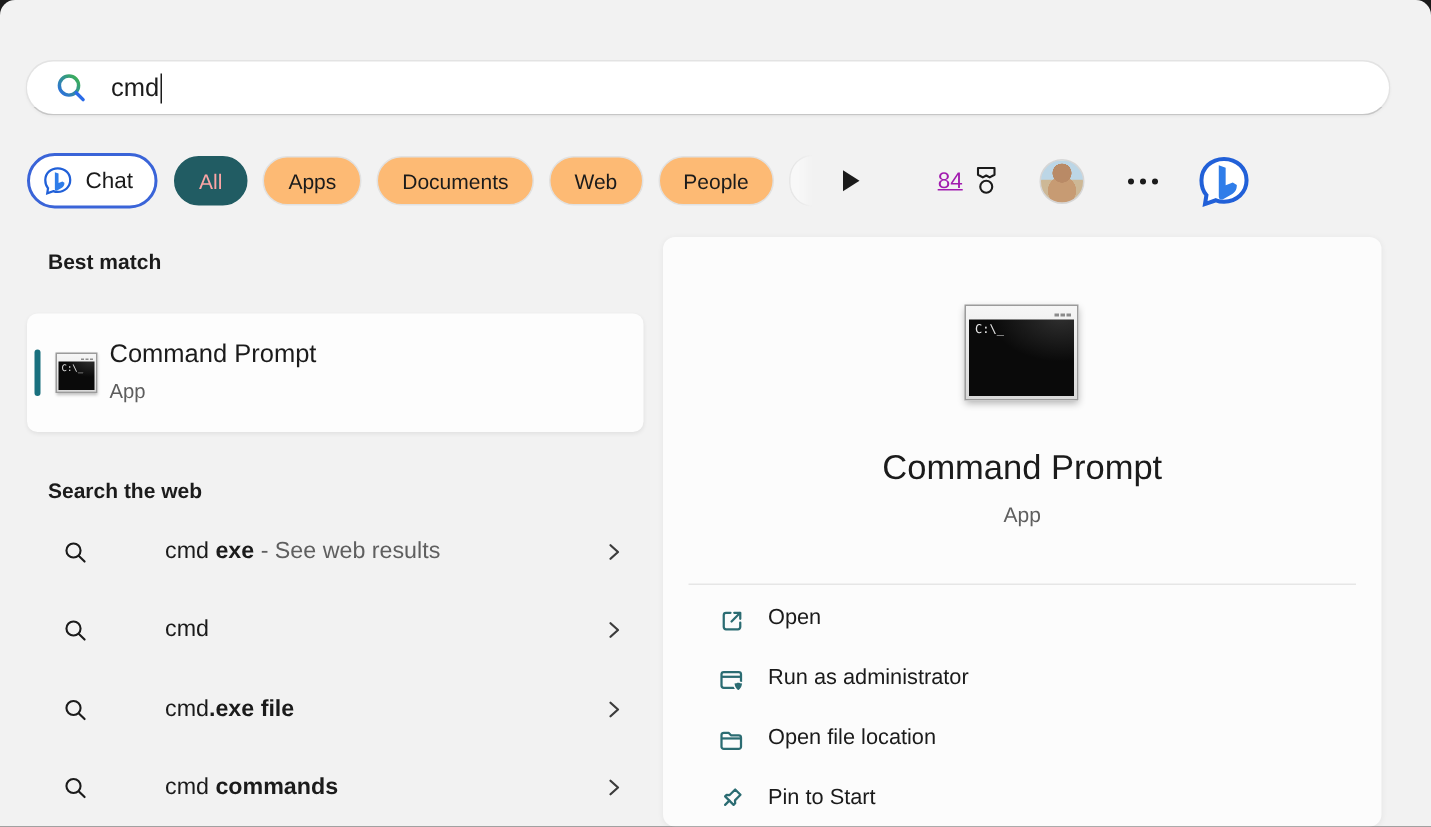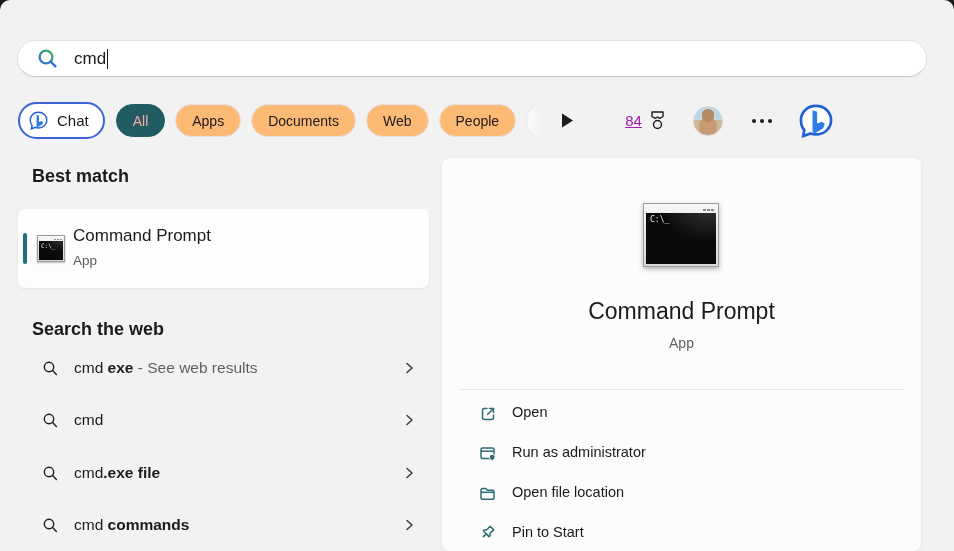--- a/index.html
+++ b/index.html
@@ -36,31 +36,31 @@
   .avatar{width:28px;height:28px;border-radius:50%;margin-left:26px;cursor:pointer;
     border:1px solid #d6d6d6;
     background:
       radial-gradient(circle at 50% 30%, #b98a66 0 26%, rgba(0,0,0,0) 27%),
       radial-gradient(circle at 50% 72%, #c79b73 0 38%, rgba(0,0,0,0) 39%),
       linear-gradient(#bcd6e6 45%, #cdb896 46%);}
   .morebtn{background:none;border:none;margin-left:24px;padding:4px;cursor:pointer;display:flex;}
   .bingbtn{background:none;border:none;margin-left:20px;padding:0;cursor:pointer;display:flex;}
 
   
-  .heading{position:absolute;left:32px;font-size:18px;font-weight:700;color:#1b1b1b;}
+  .heading{position:absolute;left:32px;font-size:14px;font-weight:700;color:#1b1b1b;}
   .bestcard{position:absolute;left:18px;top:209px;width:411px;height:79px;background:#fdfdfd;
     border-radius:7px;box-shadow:0 1px 3px rgba(0,0,0,.07);cursor:pointer;}
   .accentbar{position:absolute;left:5px;top:24px;width:3.5px;height:31px;border-radius:2px;
     background:#19707e;}
   .bestcard .cmdicon{position:absolute;left:19px;top:26px;}
   .bestcard .t1{position:absolute;left:55px;top:17px;font-size:17px;color:#1b1b1b;}
   .bestcard .t2{position:absolute;left:55px;top:44px;font-size:13.5px;color:#5d5d5d;}
 
   .sugg{position:absolute;left:18px;width:412px;height:52px;display:flex;align-items:center;
-    cursor:pointer;border-radius:6px;}
+    cursor:pointer;border-radius:6px;gap:36px;}
   .sugg .mag{margin-left:24px;flex:none;display:flex;}
   .sugg .stext{margin-left:15px;font-size:15.5px;color:#1b1b1b;white-space:nowrap;}
   .sugg .stext b{font-weight:700;}
   .sugg .note{color:#5f5f5f;}
   .sugg .chev{margin-left:auto;margin-right:14px;flex:none;display:flex;}
 
   
   .cmdicon{display:flex;flex-direction:column;border:1px solid #9b9b9b;
     background:linear-gradient(#f6f6f6,#d9d9d9);box-sizing:border-box;
     box-shadow:0 1px 2px rgba(0,0,0,.25);}

